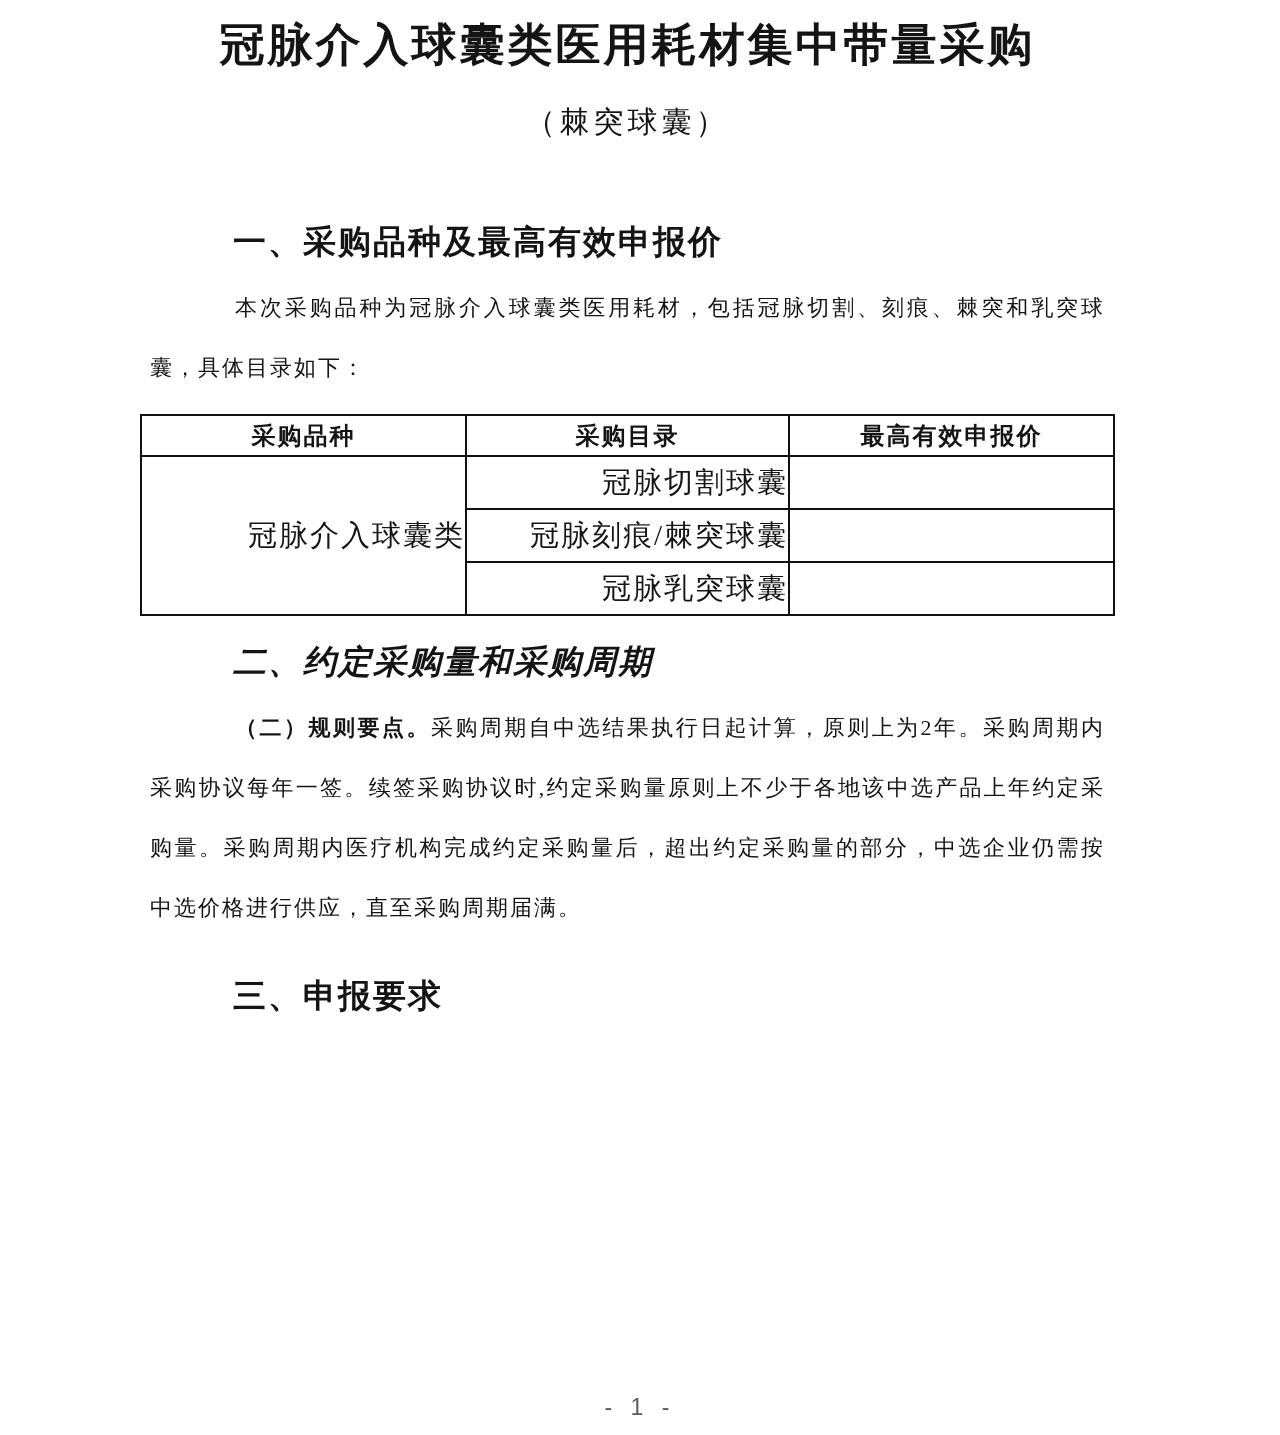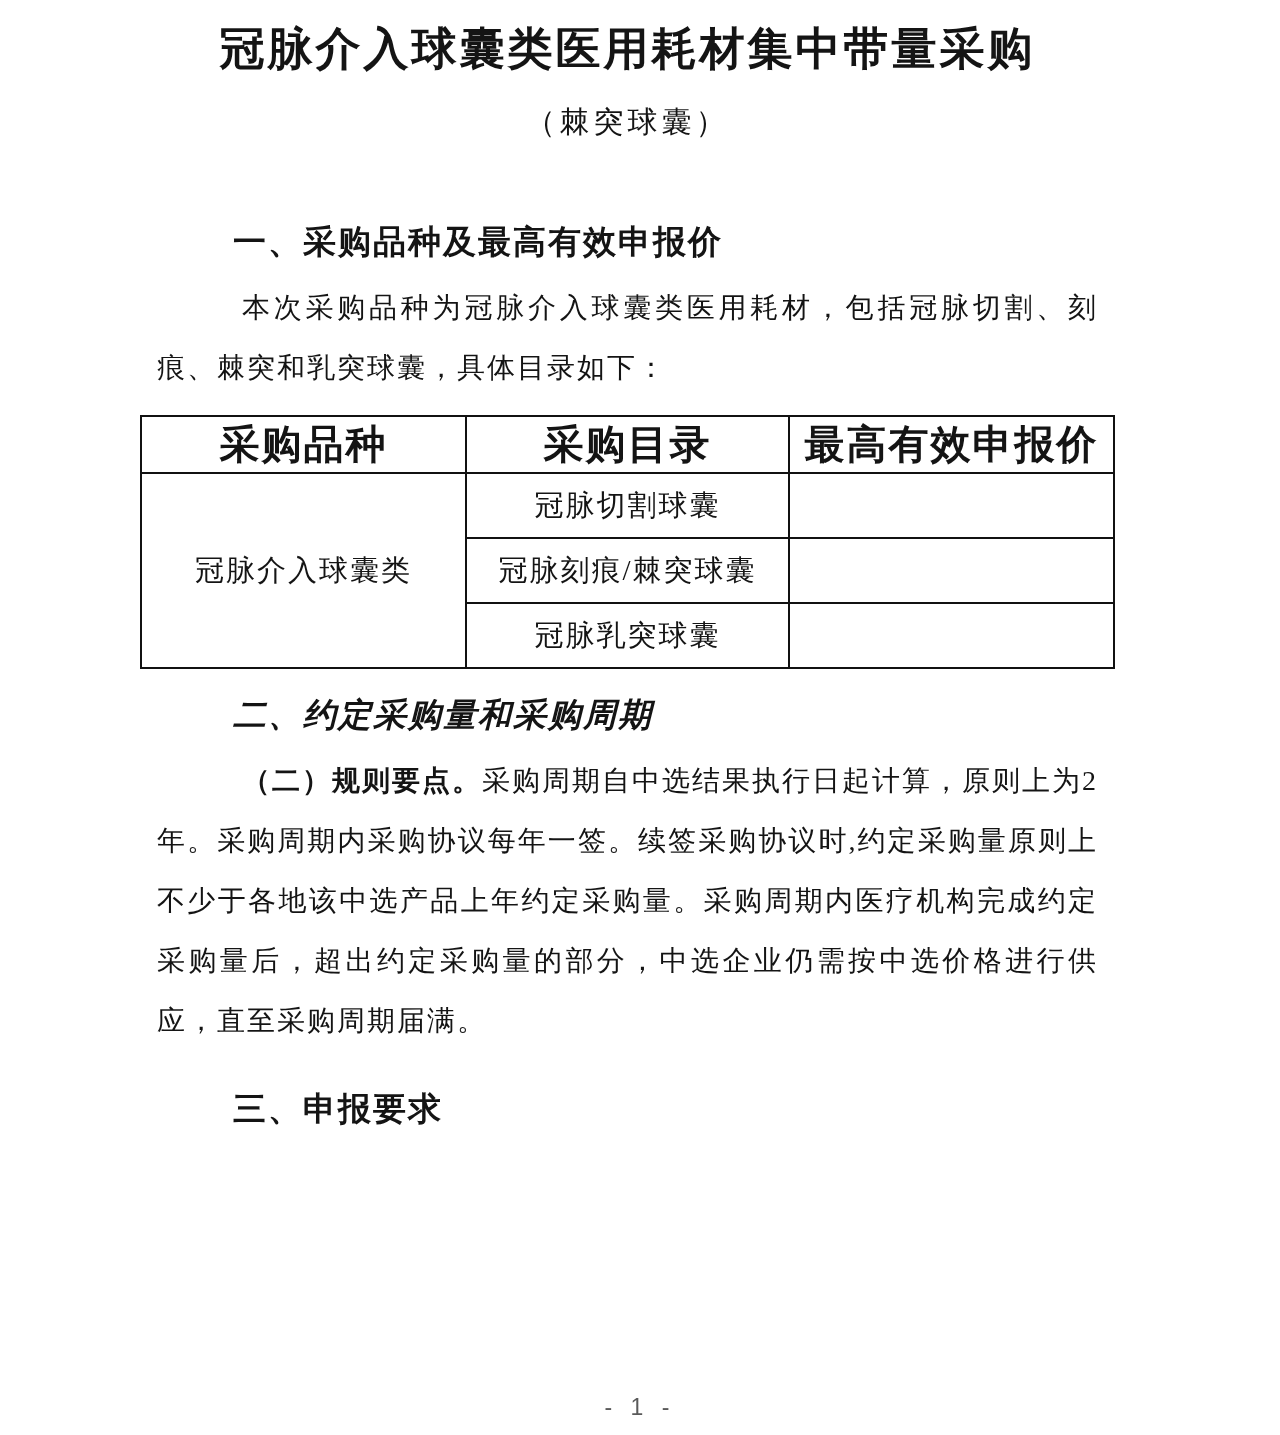--- a/index.html
+++ b/index.html
@@ -18,21 +18,21 @@
   }
 
   
   .doc-title {
     margin: 0;
     text-align: center;
     font-size: 45px;
     font-weight: bold;
     letter-spacing: 3px;
     line-height: 70px;
-    font-family: Liberation Serif, serif;
+    font-family: Liberation Mono, monospace;
   }
   .doc-title .title-line { display: block; }
   .doc-subtitle {
     margin-top: 18px;
     text-align: center;
     font-size: 30px;
     letter-spacing: 4px;
     line-height: 40px;
   }
 
@@ -45,23 +45,23 @@
     font-size: 33px;
     line-height: 44px;
     letter-spacing: 2px;
     text-indent: 85px;
   }
   .section-heading.after-table { margin-top: 24px; font-style: italic; }
   .section-heading.last { margin-top: 36px; }
 
   
   .body-para {
-    margin: 17px;
+    margin: 10px;
     margin-top: 14px;
-    font-size: 28px;
+    font-size: 22px;
     line-height: 60px;
     letter-spacing: 2px;
     text-align: justify;
     text-indent: 85px;
   }
   .body-para .lead {
     font-weight: bold;
   }
 
   
@@ -75,25 +75,26 @@
   .proc-table th, .proc-table td {
     border: 2px solid #111;
     text-align: center;
     vertical-align: middle;
     padding: 0;
     letter-spacing: 2px;
   }
   .proc-table th {
     height: 41px;
     font-weight: bold;
-    font-size: 40px;
+    font-size: 24px;
   }
   .proc-table td {
-    height: 65px;
+    height: 53px;
     font-weight: normal;
+    text-align: right;
   }
   .proc-table col.c1 { width: 33.4%; }
   .proc-table col.c2 { width: 33.2%; }
   .proc-table col.c3 { width: 33.4%; }
 
   
   .page-footer {
     position: absolute;
     bottom: 14px;
     left: 0;

